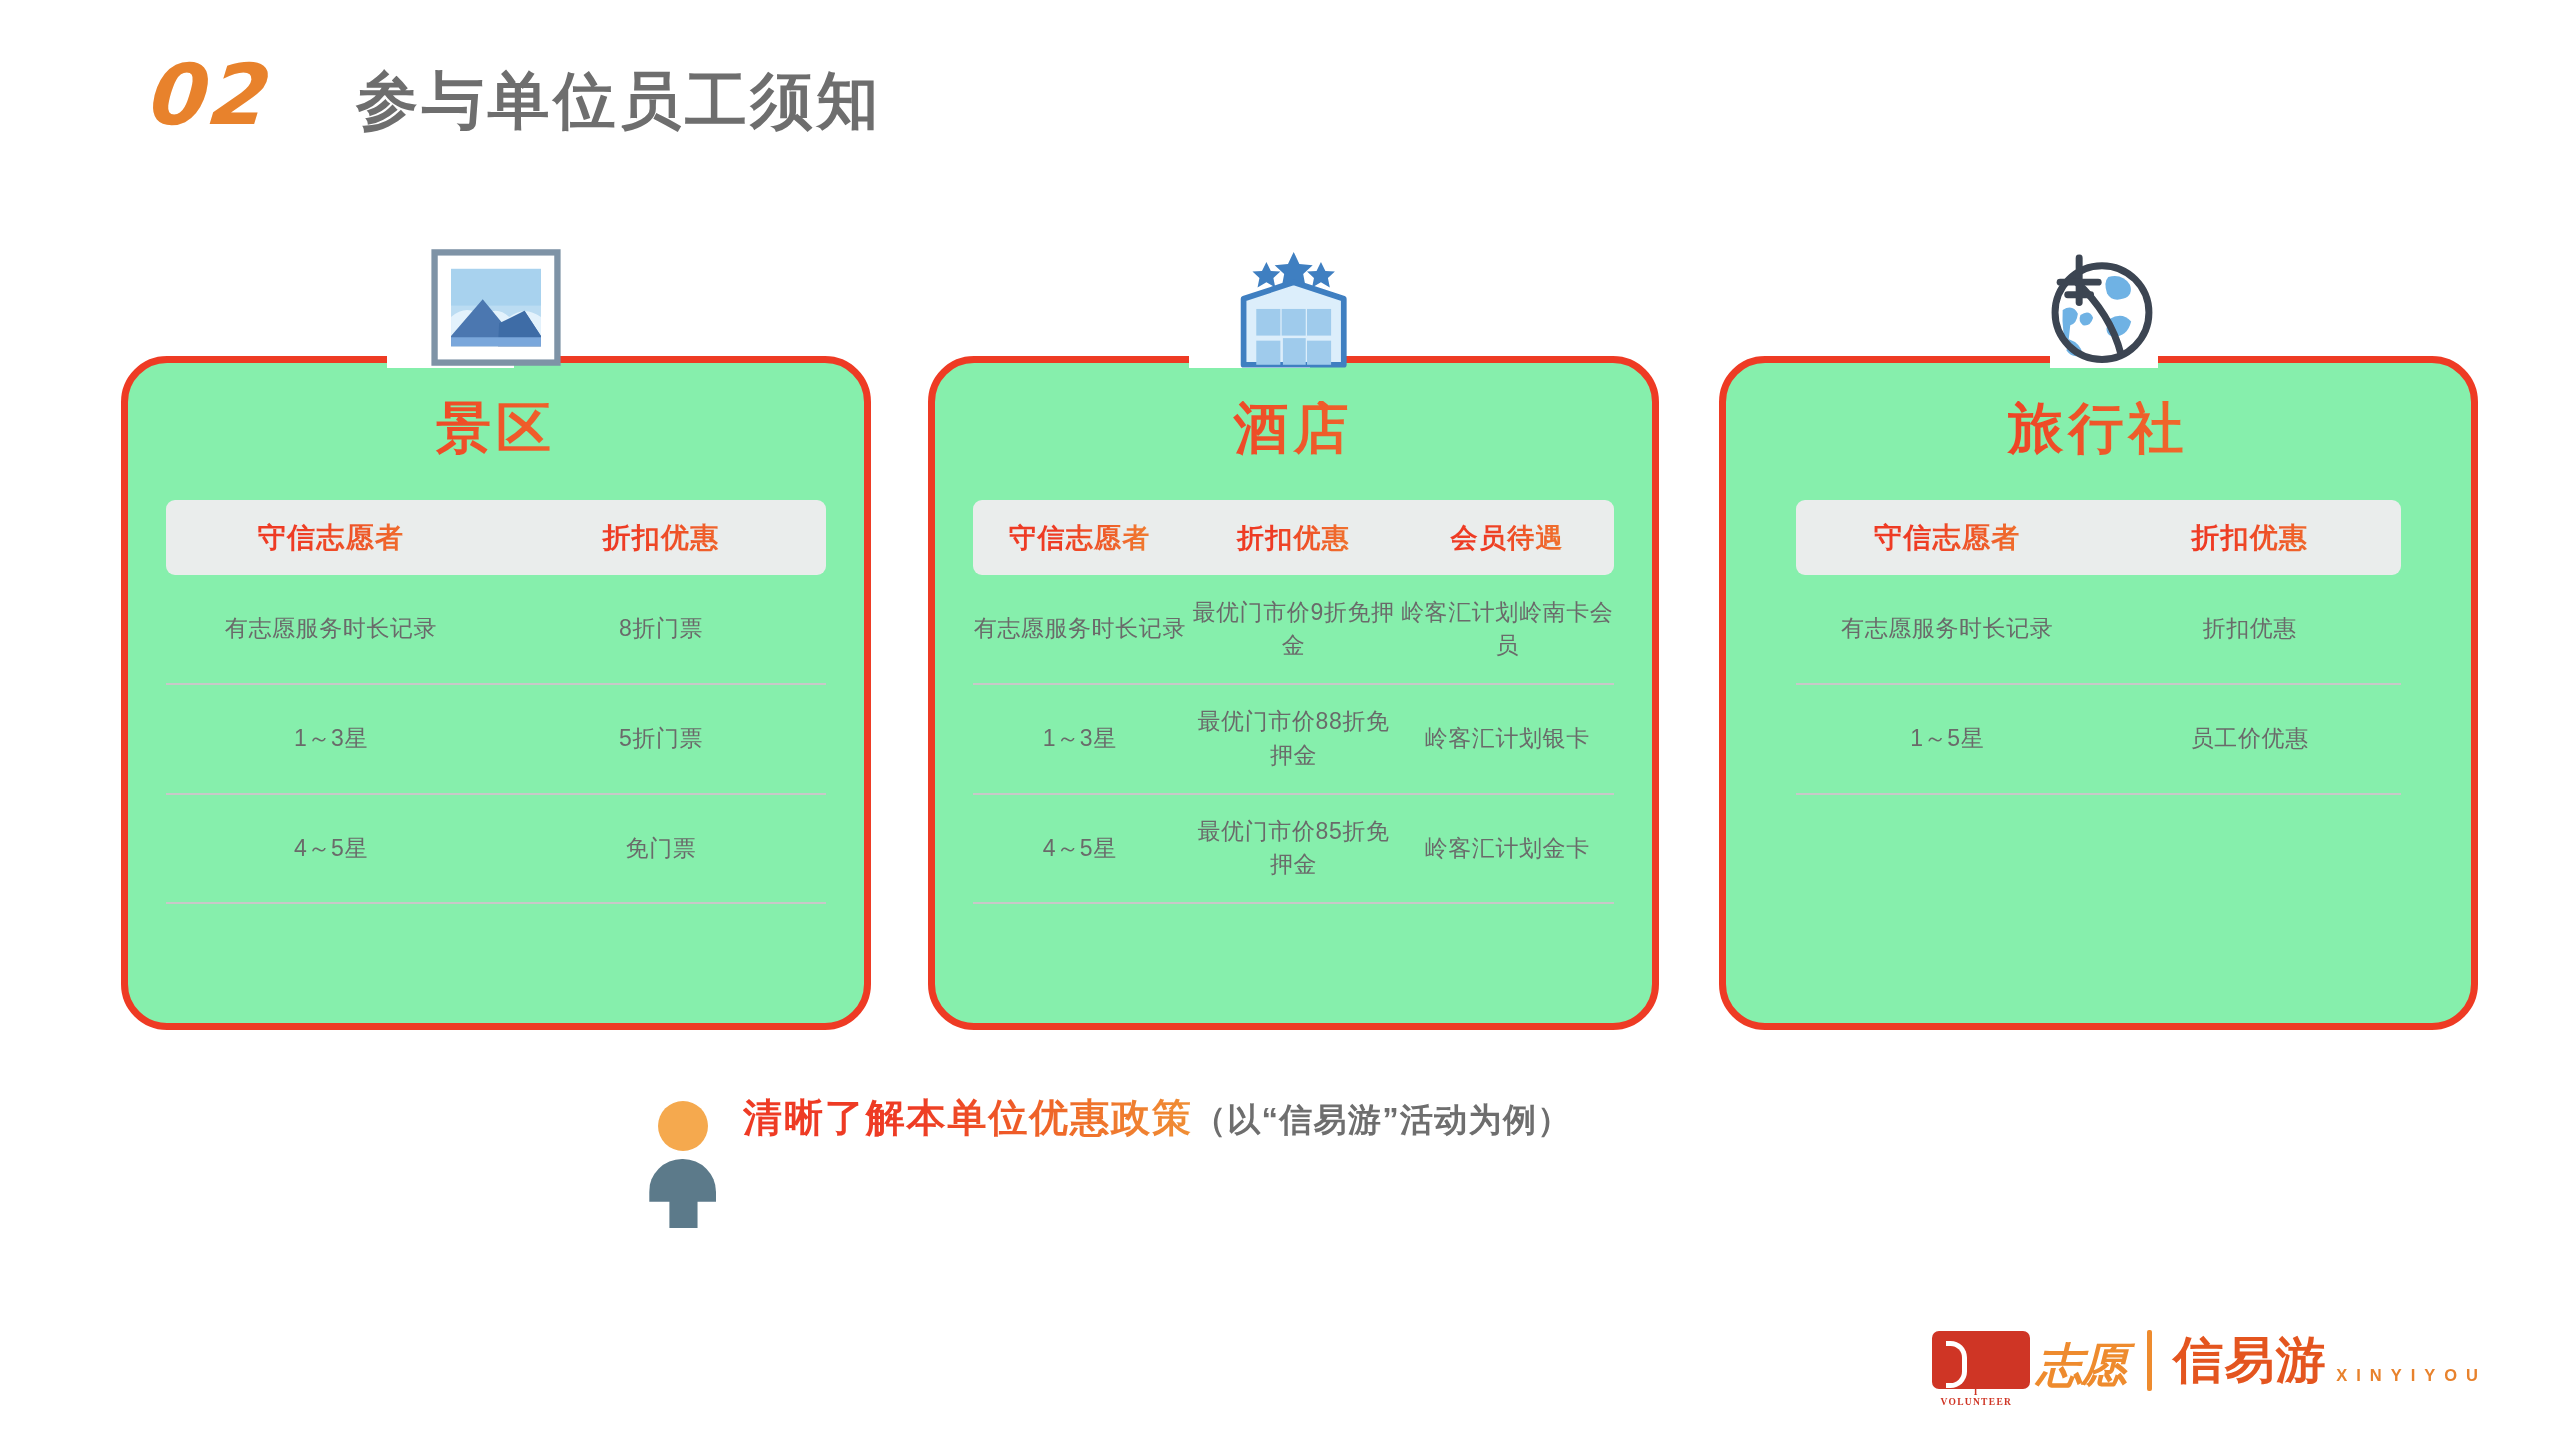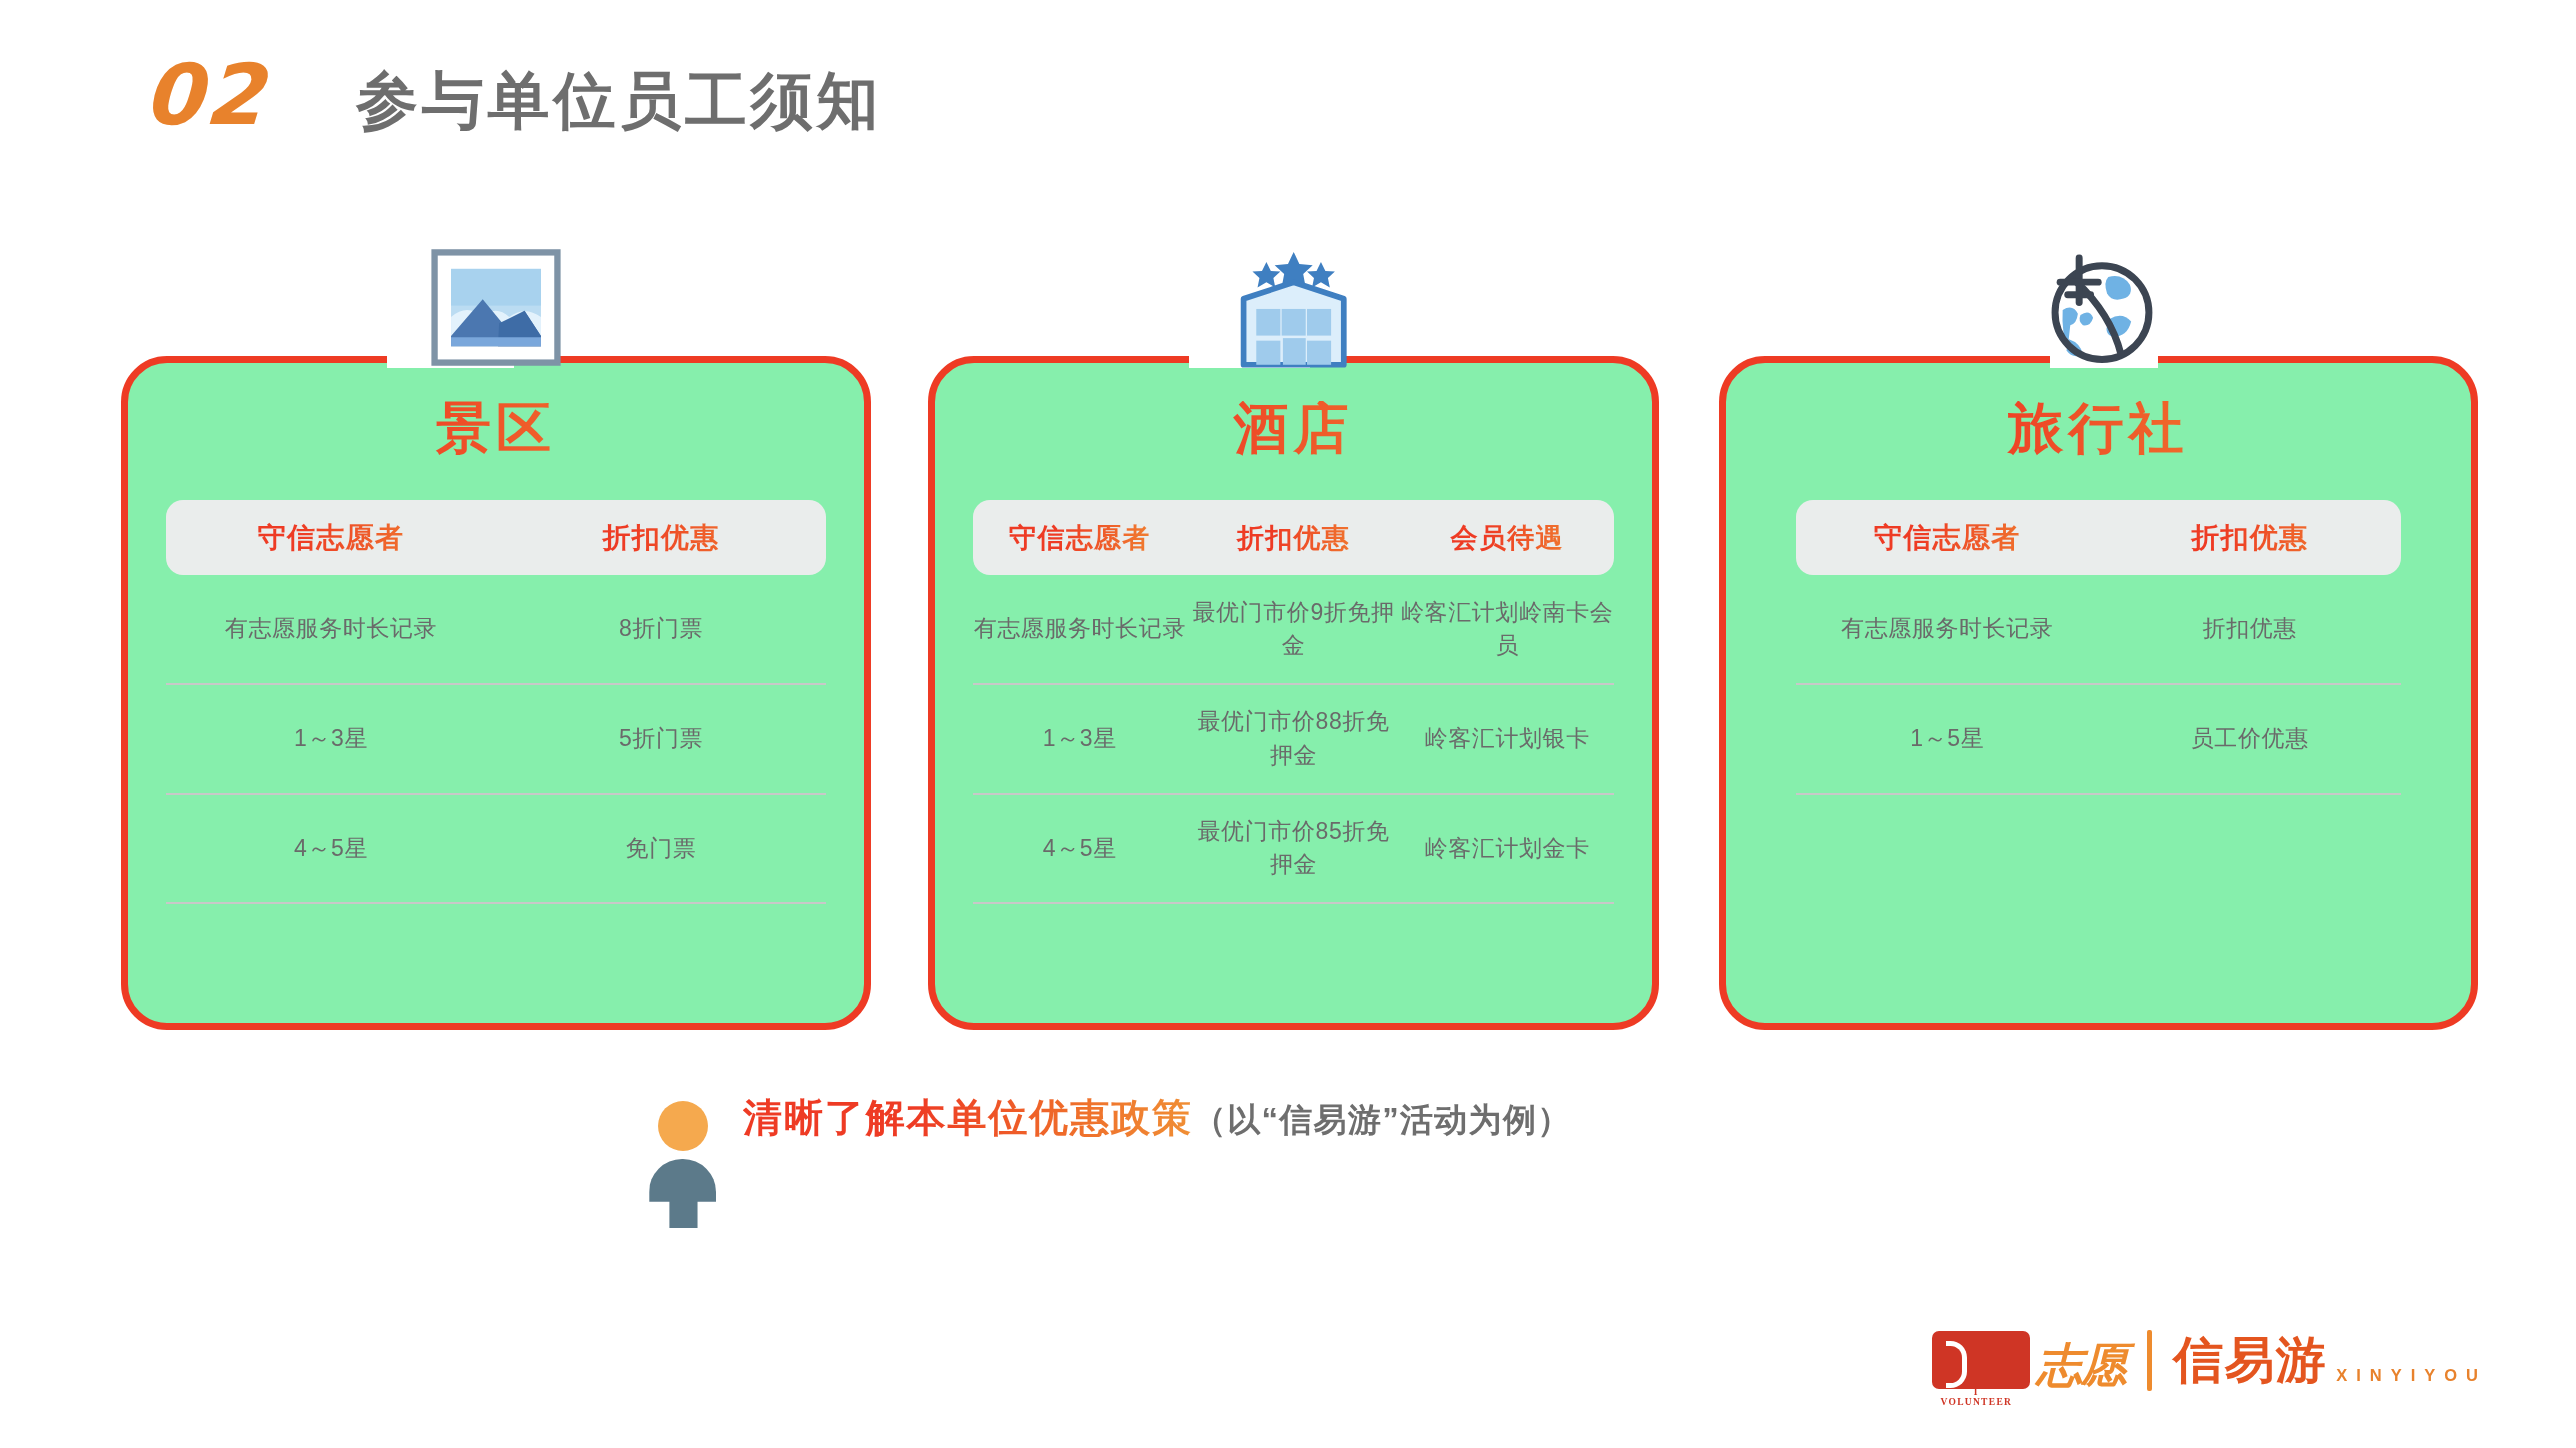--- a/index.html
+++ b/index.html
@@ -52,21 +52,21 @@
   .card-title{
     position:absolute;top:38px;left:0;right:0;text-align:center;
     font-size:55px;font-weight:bold;letter-spacing:5.1px;
     background:linear-gradient(90deg,#EE3B24 0%,#EE3B24 32%,#F08030 78%,#F29338 100%);
     -webkit-background-clip:text;background-clip:text;color:transparent;
     line-height:1;
   }
 
   .tbl{position:absolute;left:0;right:0;top:137px;padding:0 38px;box-sizing:border-box;}
   .thead{
-    background:#EAEDEC;border-radius:17px;
+    background:#EAEDEC;border-radius:9px;
     height:75px;display:flex;align-items:center;
   }
   .thead .th{
     flex:1;text-align:center;font-size:28px;font-weight:bold;
     letter-spacing:1.3px;
     background:linear-gradient(90deg,#EE3B24 0%,#EE3B24 40%,#F08030 85%,#F29338 100%);
     -webkit-background-clip:text;background-clip:text;color:transparent;
   }
   .trow{
     display:flex;align-items:center;border-bottom:2.5px solid #C8C8C8;

